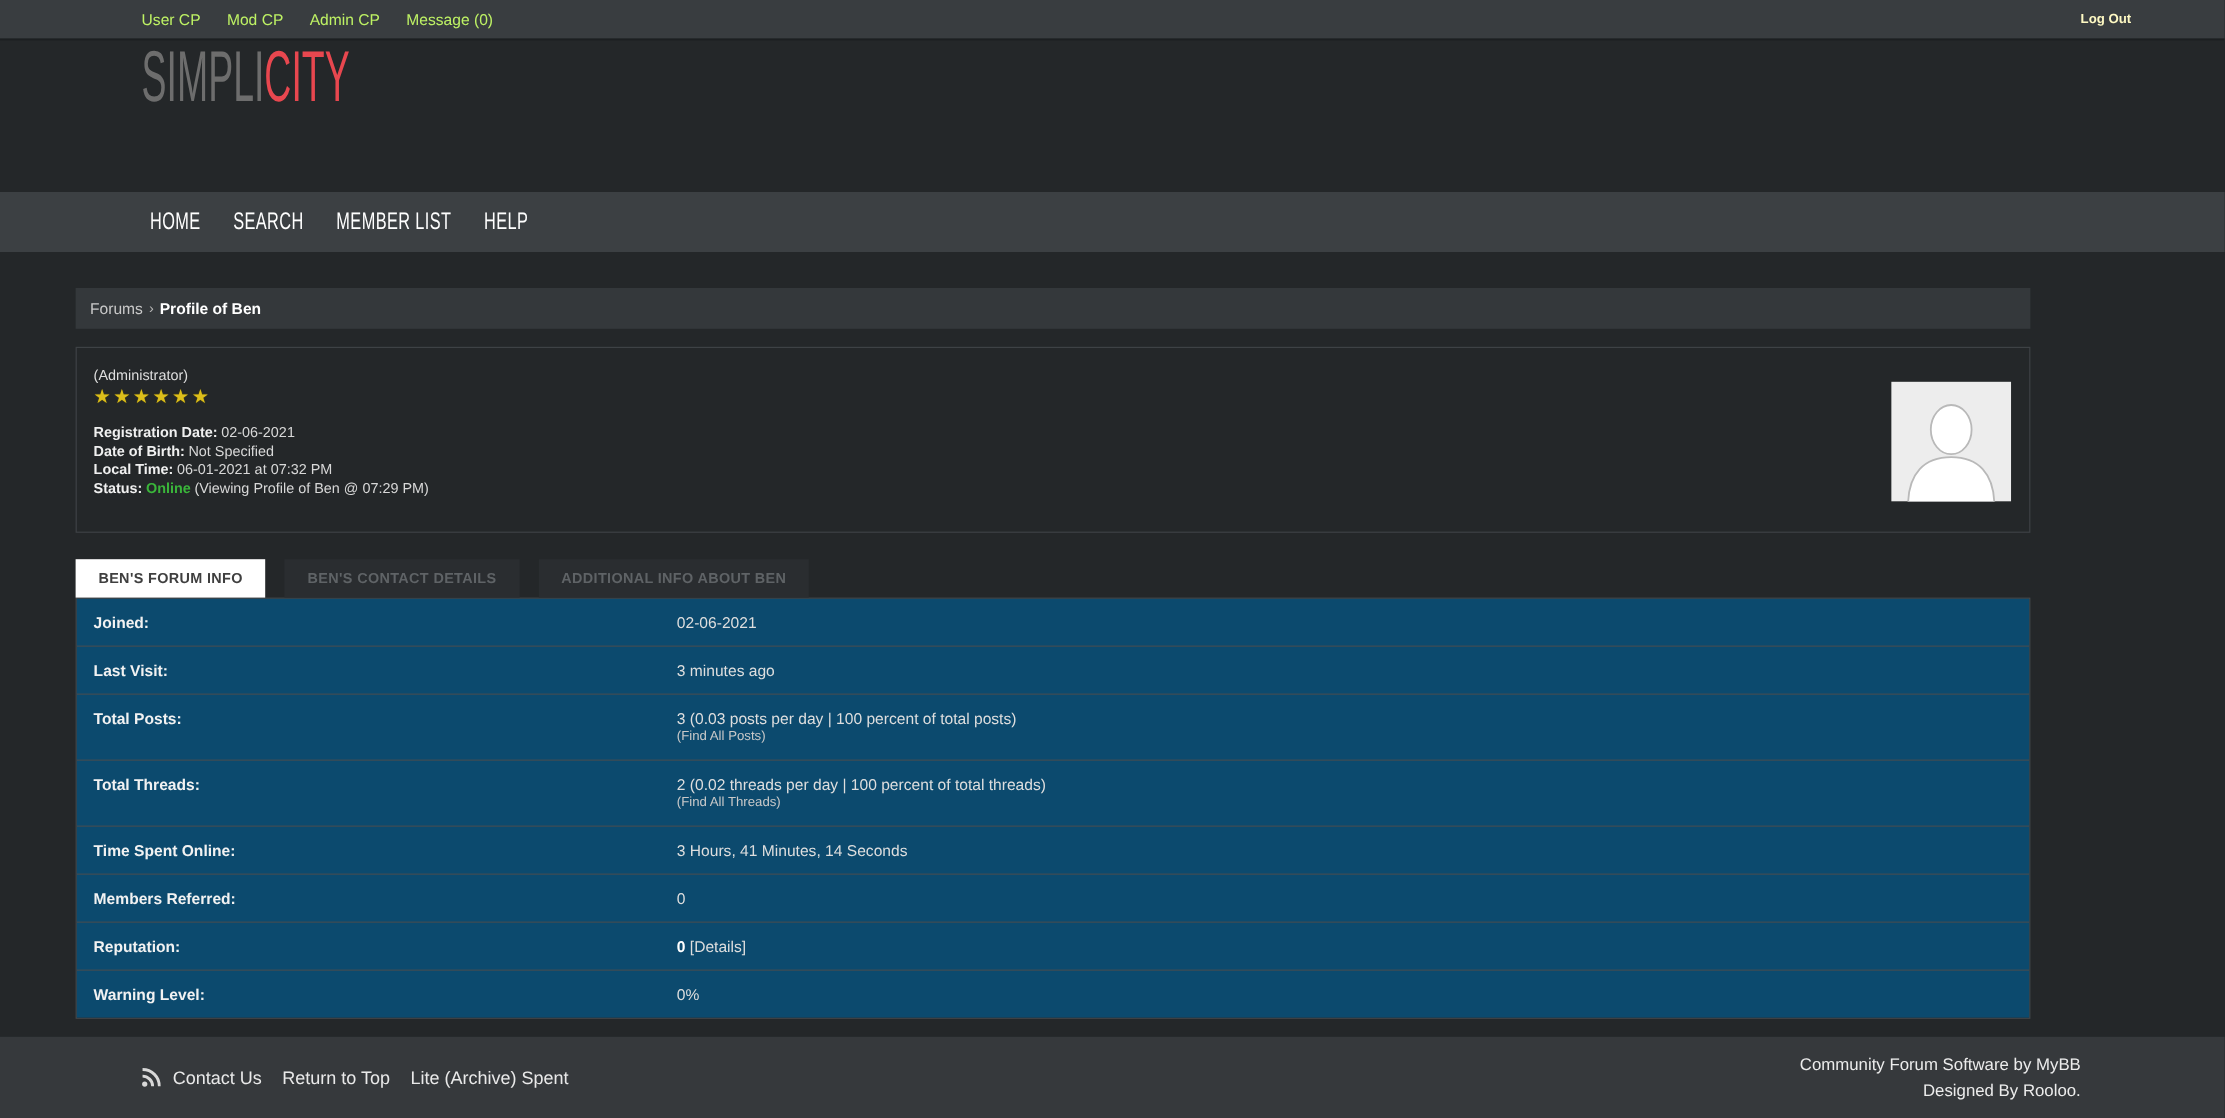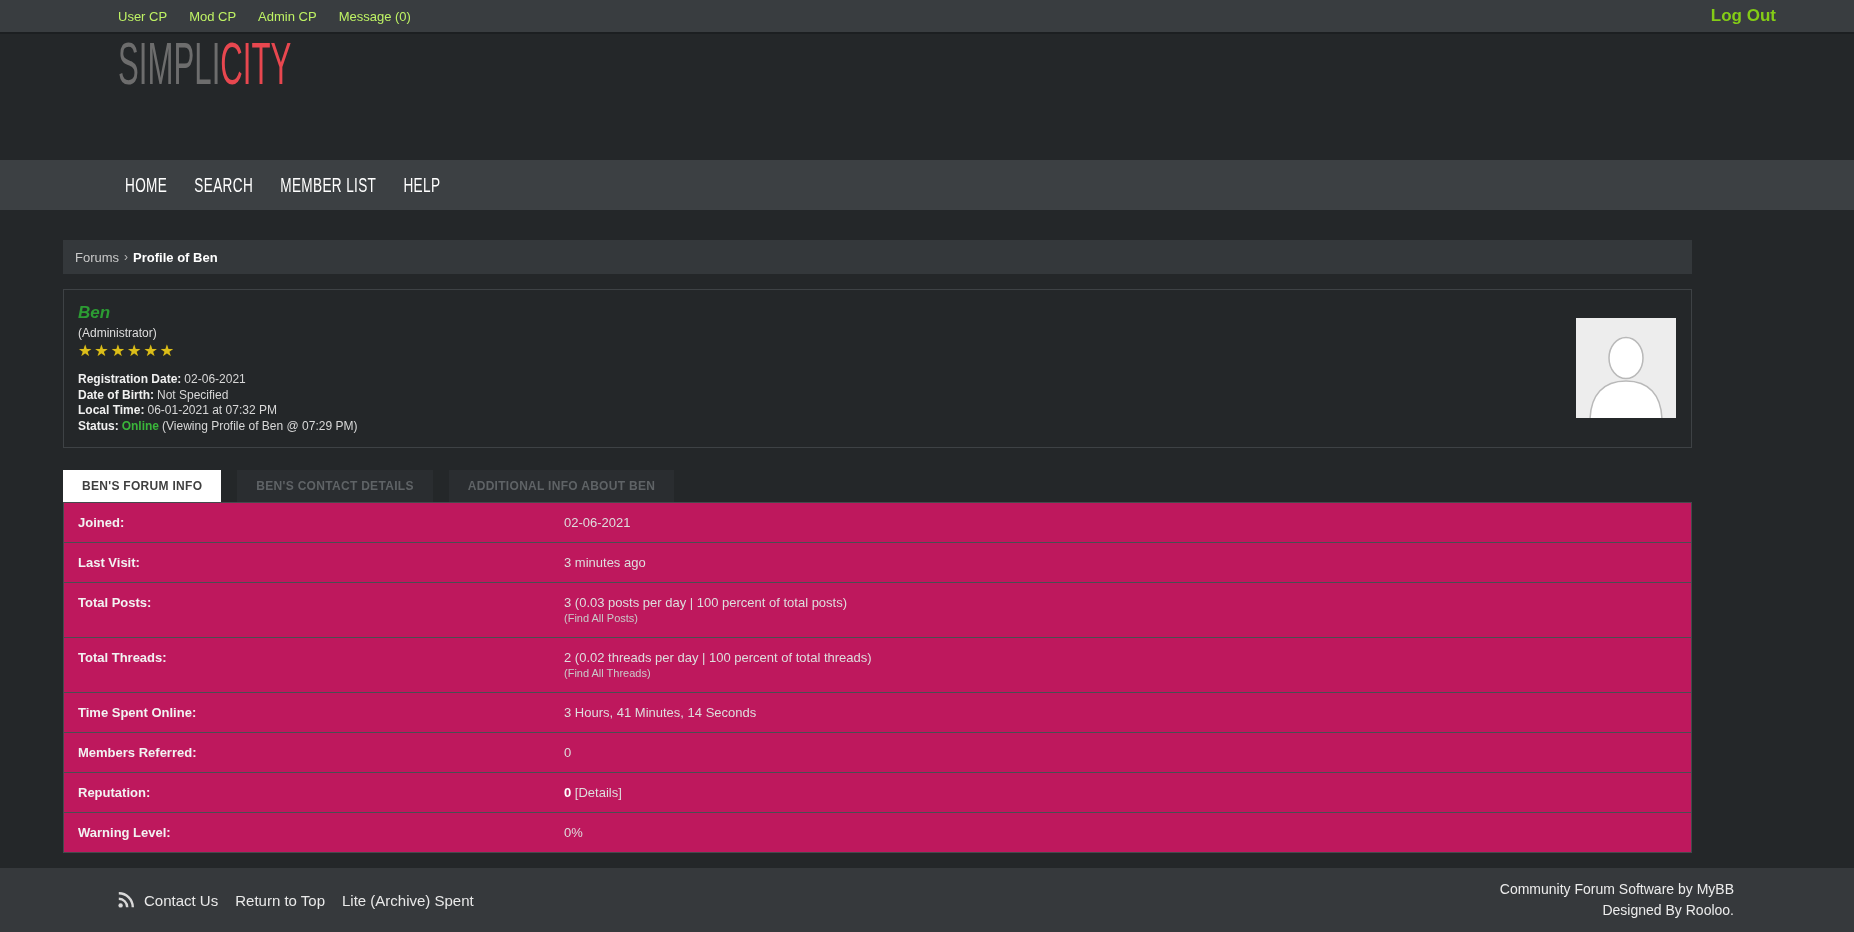--- a/index.html
+++ b/index.html
@@ -16,21 +16,21 @@
   
   .topbar {
     height:34px; flex:0 0 auto;
     background:#393d40; border-bottom:2px solid #1c1f21;
     display:flex; align-items:center;
     padding:0 78px 0 118px;
   }
   .topbar-links { display:flex; gap:22px; }
   .topbar-link { font-size:13px; color:#bef264; }
   .topbar-spacer { flex:1; }
-  .logout-link { font-size:17px; font-weight:bold; color:#84cc16; }
+  .logout-link { font-size:11px; font-weight:bold; color:#fef9c3; }
 
   
   .header {
     height:126px; flex:0 0 auto;
     background:#242729;
     display:flex; align-items:flex-start; padding-left:118px;
   }
   .logo {
     font-size:60px; font-weight:400; line-height:1;
     display:inline-block; white-space:nowrap;
@@ -87,21 +87,21 @@
   .tab {
     display:flex; align-items:center; padding:0 19px;
     font-size:12px; font-weight:bold; letter-spacing:0.3px;
     background:#2a2d30; color:#5f6366; cursor:pointer; white-space:nowrap;
   }
   .tab.active { background:#ffffff; color:#3f3f3f; }
 
   
   .info-table { border:1px solid #45494c; }
   .info-row {
-    display:flex; background:#be185d;
+    display:flex; background:#0c4a6e;
     border-bottom:1px solid #4a4e51;
     padding:11px 14px;
     justify-content:space-between;
   }
   .info-row:last-child { border-bottom:none; }
   .cell-label { flex:0 0 486px; font-size:13px; font-weight:bold; color:#f2f2f2; line-height:17px; }
   .cell-value { flex:1; }
   .main-line { font-size:13px; color:#dedede; line-height:17px; }
   .sub-line  { font-size:11px; color:#c9c9c9; line-height:15px; }
   .cell-value .bold { font-weight:bold; color:#fff; }
@@ -151,21 +151,20 @@
 
 <div class="container">
 
   <div class="breadcrumb">
     <a class="bc-root">Forums</a>
     <span class="bc-sep">›</span>
     <span class="bc-current">Profile of Ben</span>
   </div>
 
   <div class="profile-panel">
-    <div class="username">Ben</div>
     <div class="usertitle">(Administrator)</div>
     <div class="stars">★★★★★★</div>
     <div class="pf-fields">
         <div class="pf-line"><span class="pf-label">Registration Date:</span><span class="pf-value">02-06-2021</span></div>
         <div class="pf-line"><span class="pf-label">Date of Birth:</span><span class="pf-value">Not Specified</span></div>
         <div class="pf-line"><span class="pf-label">Local Time:</span><span class="pf-value">06-01-2021 at 07:32 PM</span></div>
       </div>
     <div class="pf-line">
       <span class="pf-label">Status:</span><span class="status-online">Online</span><span class="pf-value">(Viewing Profile of Ben @ 07:29 PM)</span>
     </div>

